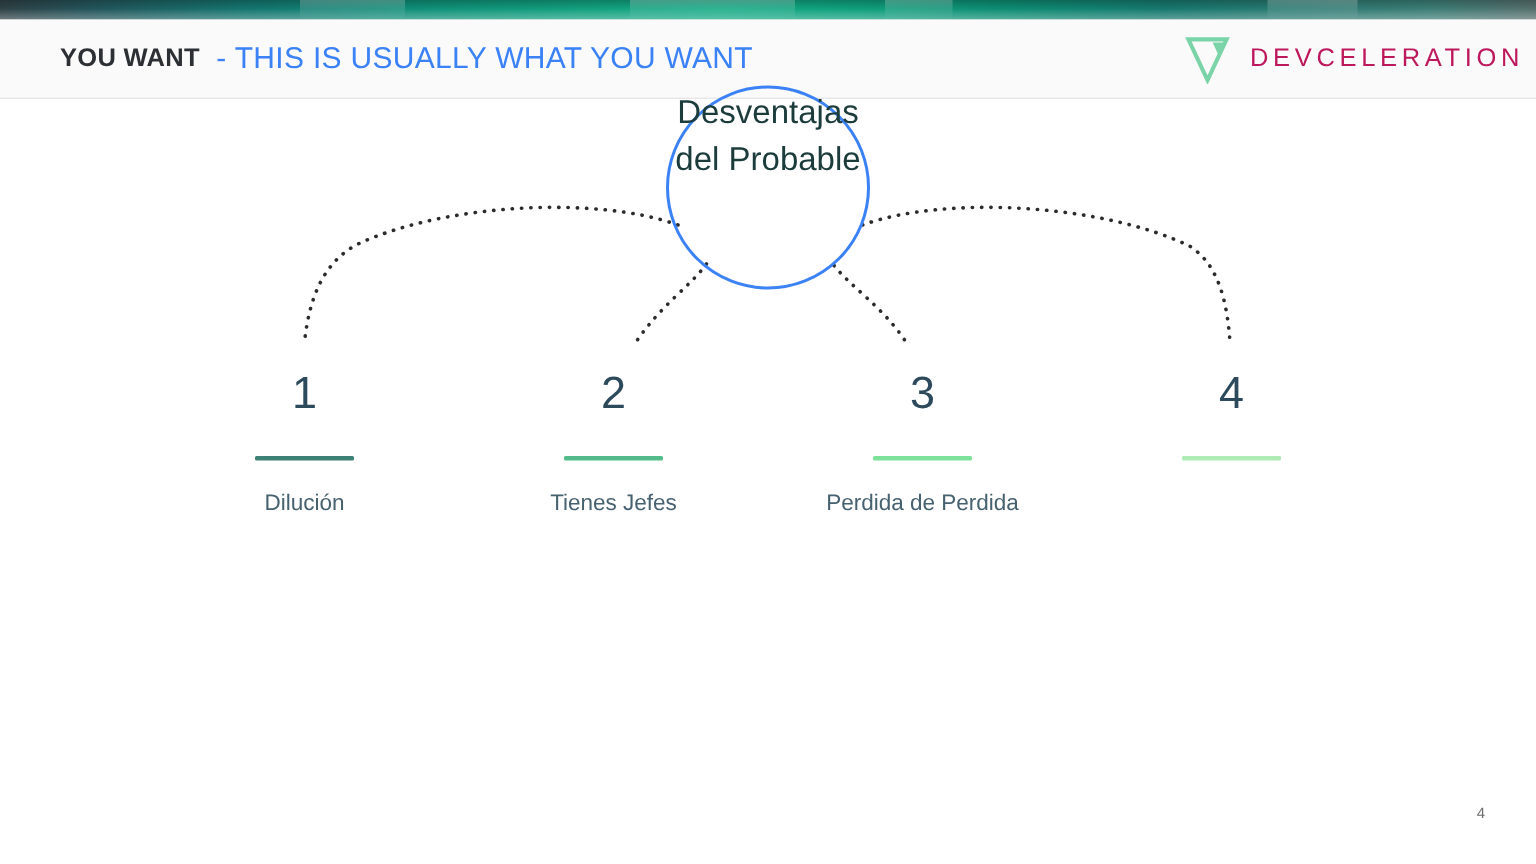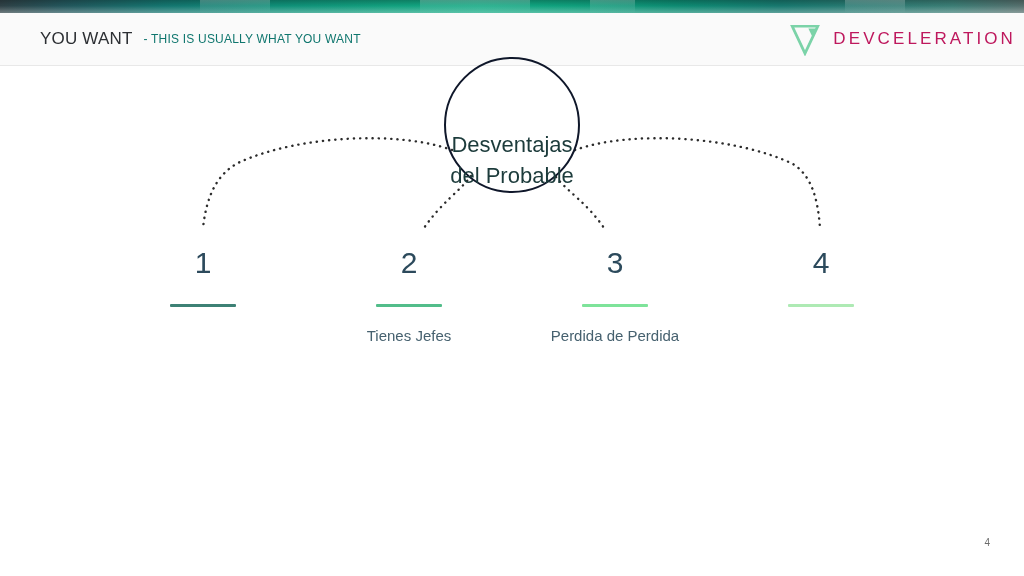--- a/index.html
+++ b/index.html
@@ -71,29 +71,29 @@
   .header-left {
     position: absolute;
     left: 40px;
     top: 0;
     height: 52px;
     display: flex;
     align-items: center;
   }
   .header-title {
     font-size: 17px;
-    font-weight: normal;
+    font-weight: bold;
     color: #2c2f33;
     letter-spacing: 0.2px;
     white-space: nowrap;
   }
   .header-sub {
-    font-size: 12px;
+    font-size: 20px;
     font-weight: normal;
-    color: #0f766e;
+    color: #3b82f6;
     letter-spacing: 0.2px;
     margin-left: 11px;
     white-space: nowrap;
   }
 
   .brand {
     position: absolute;
     right: 8px;
     top: 0;
     height: 52px;
@@ -128,25 +128,25 @@
     width: 1024px;
     height: 576px;
   }
 
   .hub {
     position: absolute;
     left: 444px;
     top: 57px;
     width: 136px;
     height: 136px;
-    border: 2px solid #0f172a;
+    border: 2px solid #3b82f6;
     border-radius: 50%;
     box-sizing: border-box;
     display: flex;
-    align-items: flex-end;
+    align-items: flex-start;
     justify-content: center;
     background: transparent;
   }
   .hub-text {
     font-size: 22px;
     line-height: 31px;
     color: #1c3b3b;
     text-align: center;
     width: 190px;
     white-space: nowrap;
@@ -241,20 +241,21 @@
         <div>Desventajas</div>
         <div>del Probable</div>
       </div>
     </div>
 
     <div class="items">
 
       <div class="item">
         <div class="item-num">1</div>
         <div class="item-rule" style="background:#3d8175;"></div>
+        <div class="item-label">Dilución</div>
       </div>
 
       <div class="item">
         <div class="item-num">2</div>
         <div class="item-rule" style="background:#52bd8a;"></div>
         <div class="item-label">Tienes Jefes</div>
       </div>
 
       <div class="item">
         <div class="item-num">3</div>

